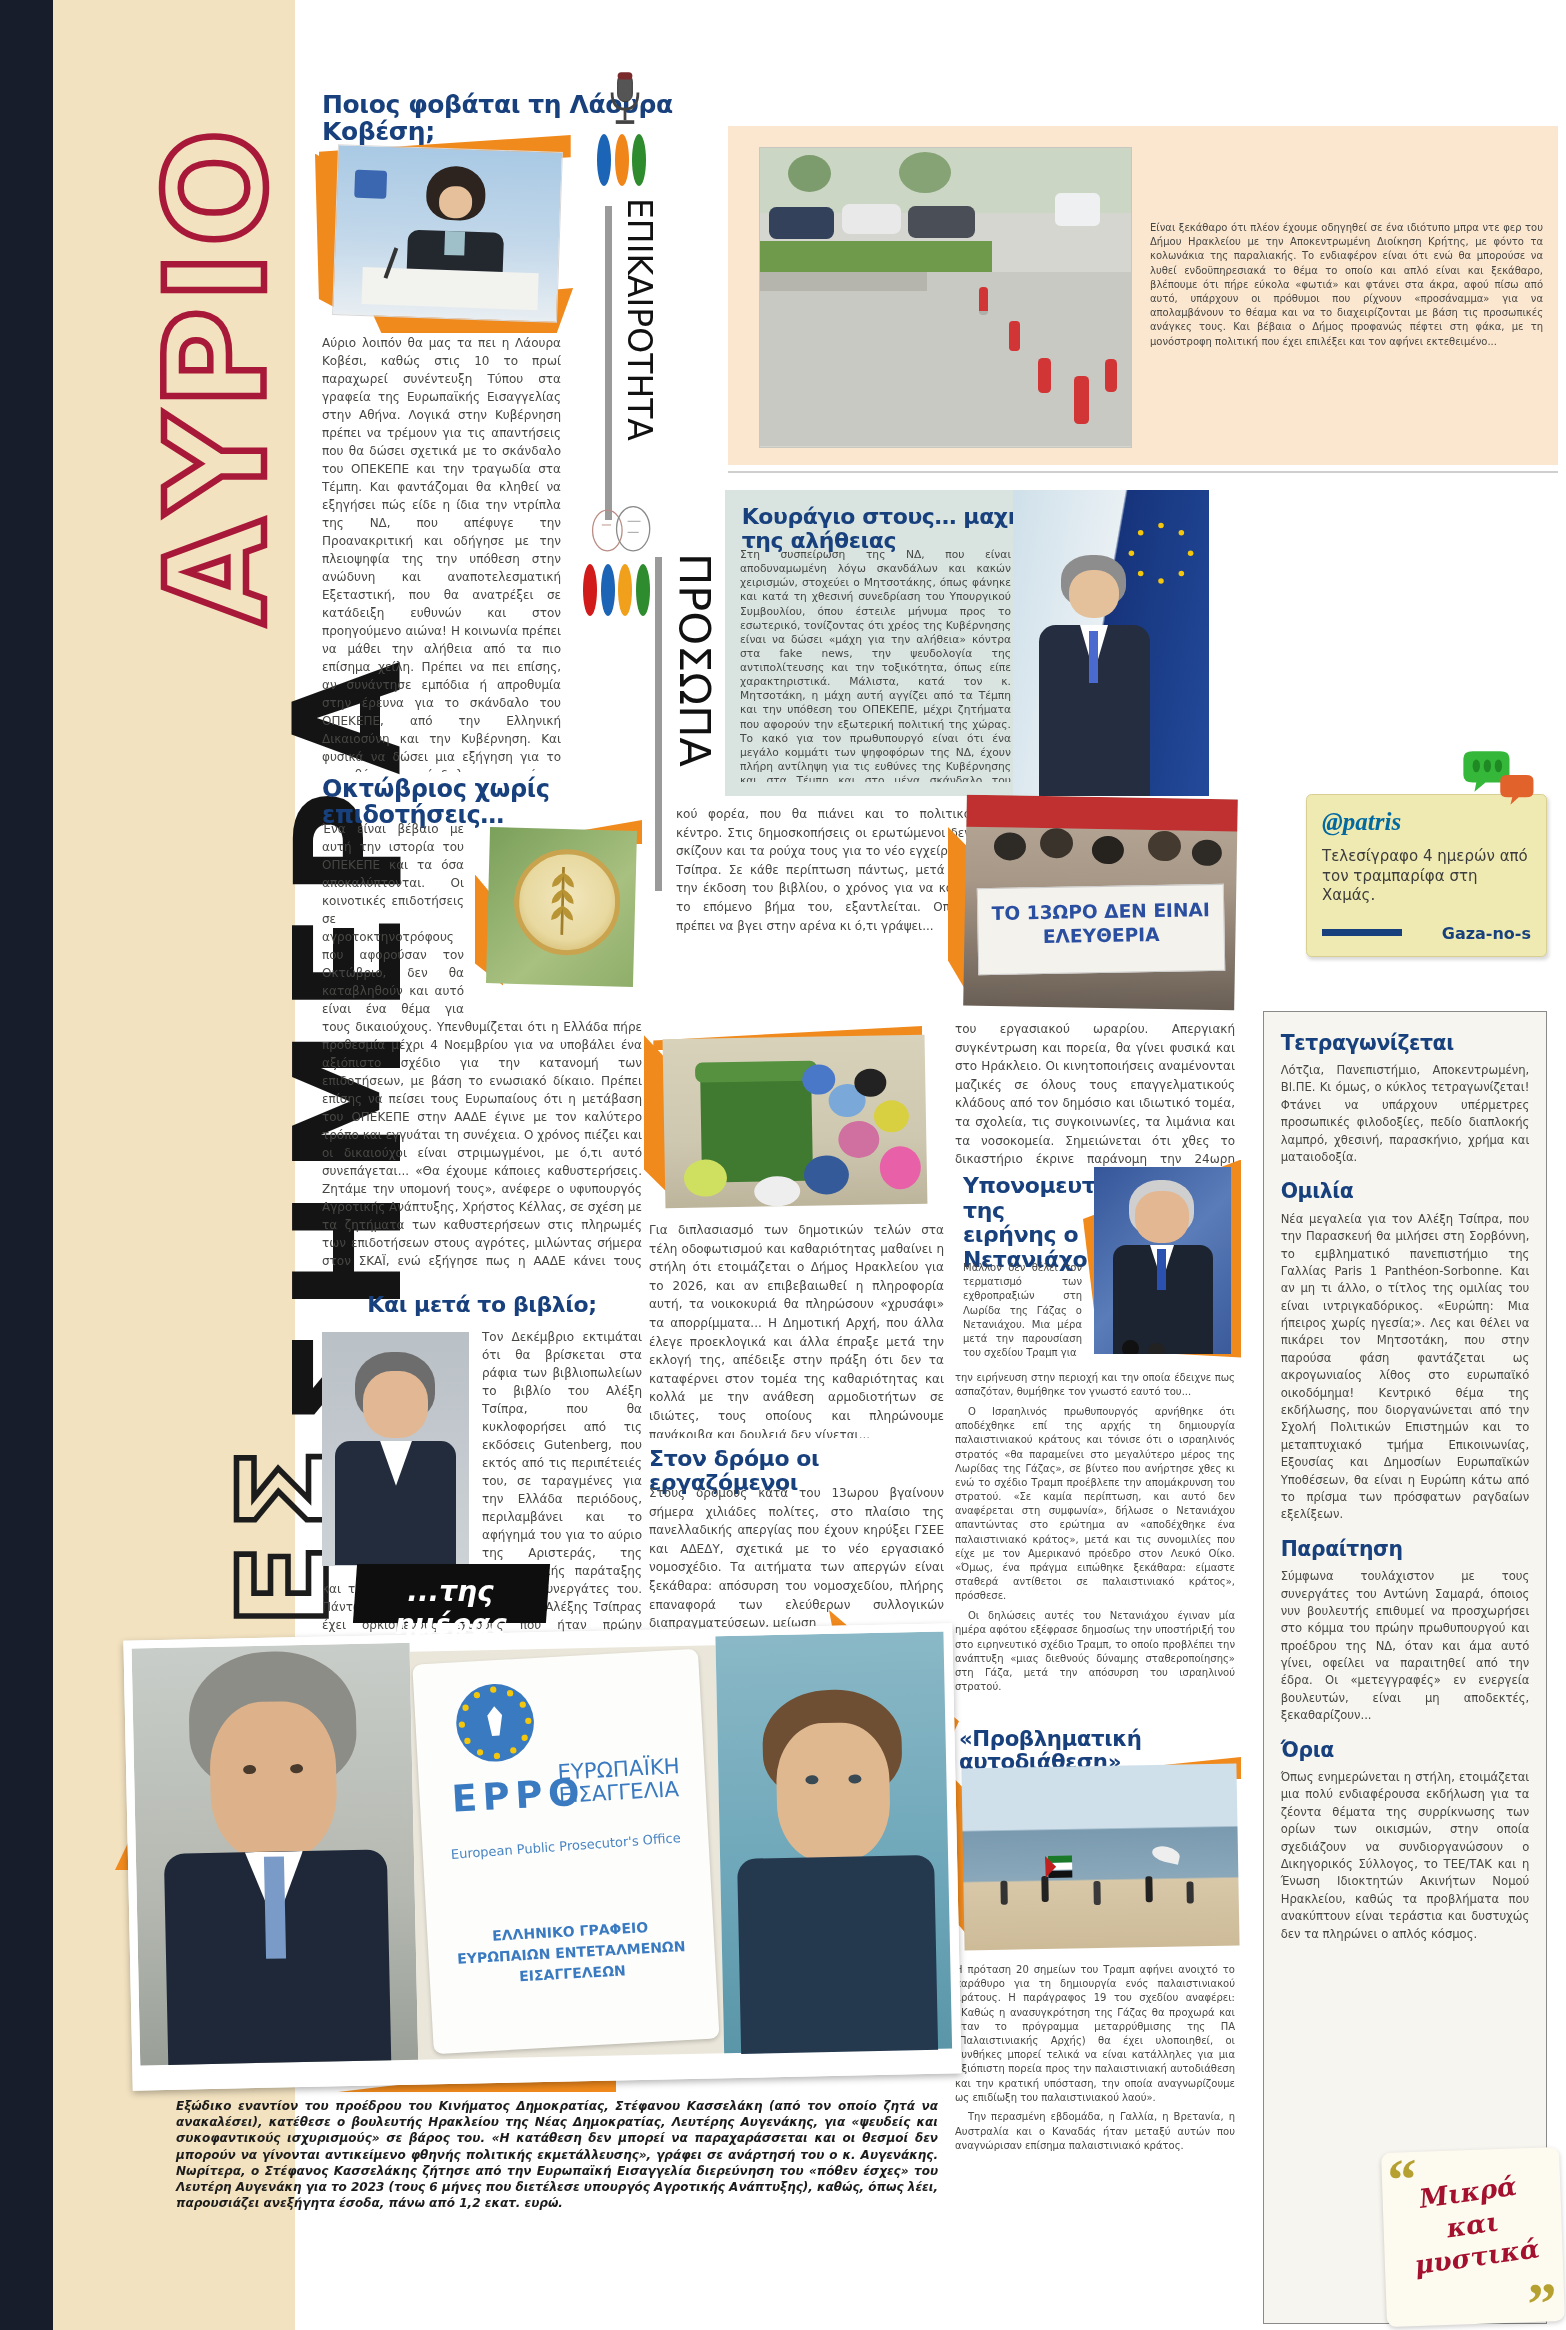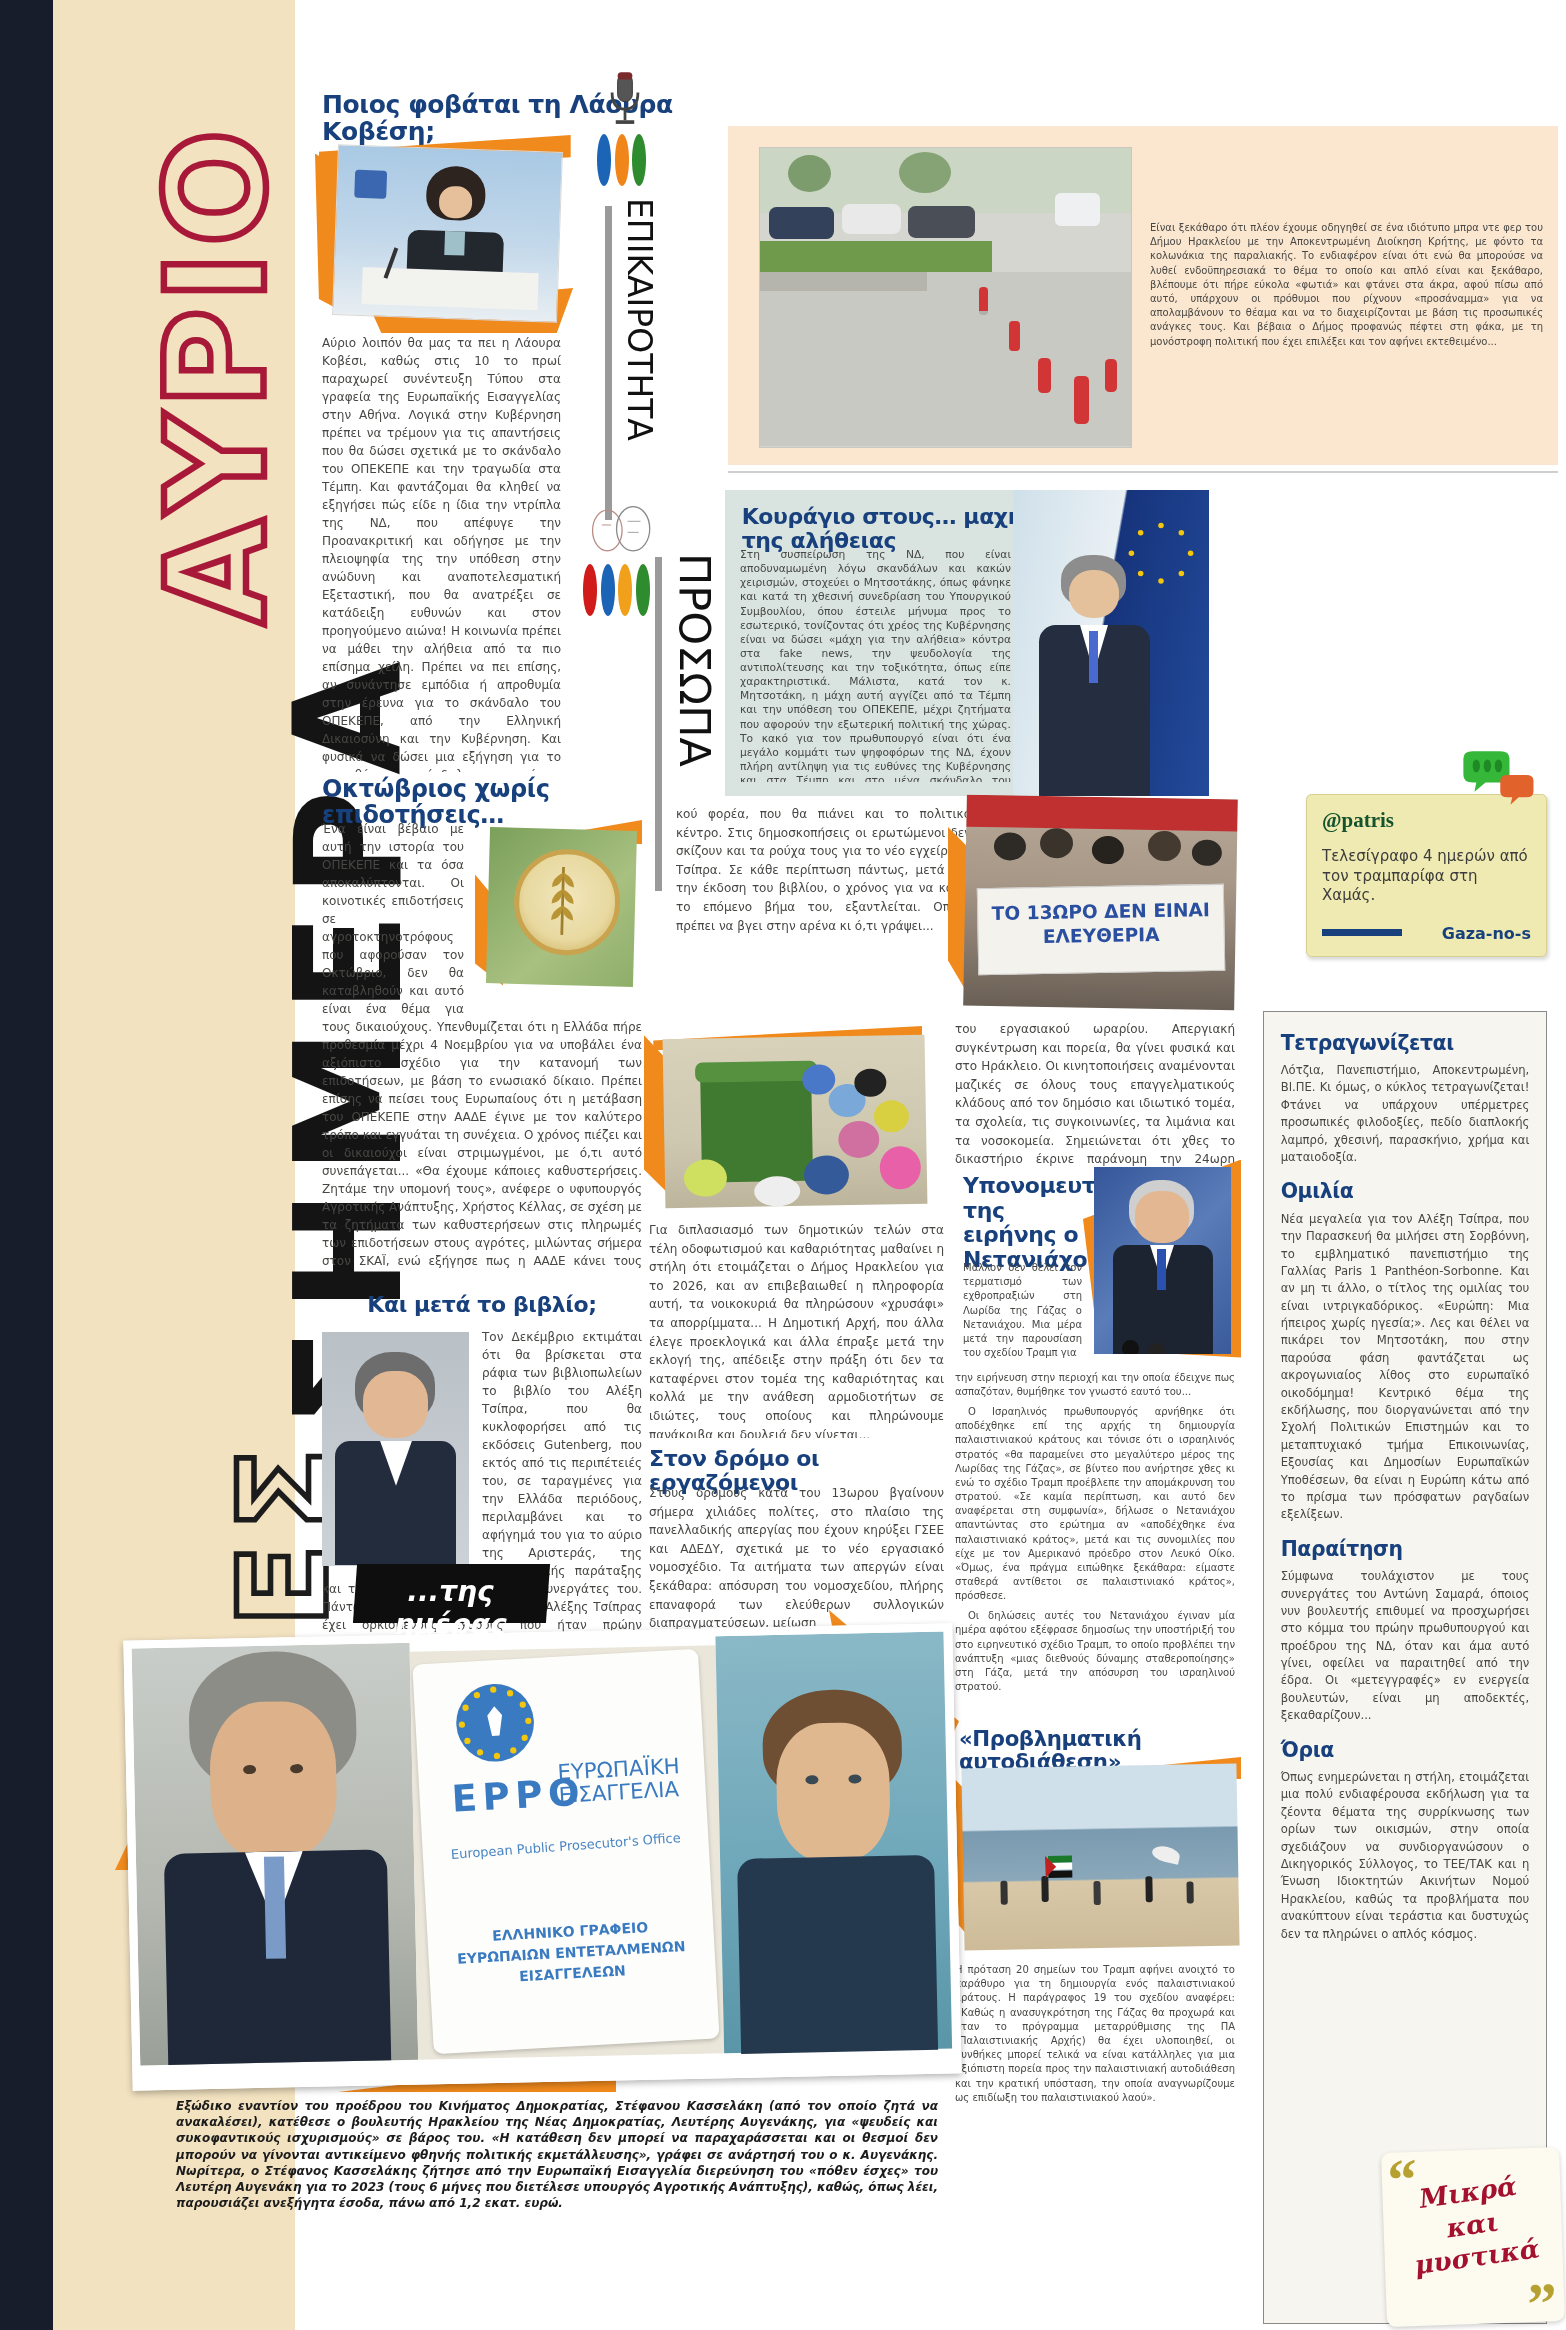--- a/index.html
+++ b/index.html
@@ -125,21 +125,21 @@
       </svg>
       <div class="abs" style="left:48px;top:65px;width:65px;height:52px;background:#8d8d8d;border-radius:46% 46% 40% 40%;"></div>
       <div class="abs" style="left:56px;top:80px;width:50px;height:48px;background:#e5c19b;border-radius:46%;"></div>
       <div class="abs" style="left:26px;top:135px;width:111px;height:171px;background:#242e40;border-radius:16.7px 16.7px 0 0;"></div>
       <div class="abs" style="left:67px;top:135px;width:28px;height:48px;background:#fff;clip-path:polygon(0 0,100% 0,50% 100%);"></div>
       <div class="abs" style="left:76px;top:141px;width:9.3px;height:52px;background:#4a6ad0;"></div>
     </div>
   </div>
 
   <div class="abs" style="left:1306px;top:794px;width:239px;height:161px;background:#efeab2;border:0.9px solid #d8d093;border-radius:5.6px;box-shadow:1.9px 2.8px 3.7px rgba(0,0,0,0.15);">
-    <div style="position:absolute;left:15px;top:13px;font-family:'Liberation Serif',serif;font-weight:bold;font-size:21px;color:#14532d;">@patris</div>
+    <div style="position:absolute;left:15px;top:13px;font-family:'Liberation Serif',serif;font-weight:bold;font-size:25px;color:#0369a1;font-style:italic;">@patris</div>
     <div style="position:absolute;left:15px;top:52px;width:206px;font-size:15px;line-height:1.3;color:#3c3c3c;">Τελεσίγραφο 4 ημερών από τον τραμπαρίφα στη Χαμάς.</div>
     <div style="position:absolute;left:15px;bottom:20.4px;width:80px;height:6.5px;background:#17407d;"></div>
     <div style="position:absolute;right:15px;bottom:13px;font-size:16px;font-weight:bold;color:#17407d;">Gaza-no-s</div>
   </div>
   <div class="abs" style="left:1456px;top:749px;width:83px;height:67px;">
     <svg width="83" height="67" viewBox="0 0 90 72">
       <path d="M8 10 q0 -8 10 -8 h30 q10 0 10 8 v18 q0 8 -10 8 h-16 l-12 10 2-10 h-4 q-10 0 -10 -8 z" fill="#35b83a"></path>
       <ellipse cx="22" cy="18" rx="4" ry="7" fill="#1f8a24"></ellipse>
         <ellipse cx="34" cy="18" rx="4" ry="7" fill="#1f8a24"></ellipse>
         <ellipse cx="46" cy="18" rx="4" ry="7" fill="#1f8a24"></ellipse>
@@ -224,20 +224,21 @@
       <div class="abs" style="left:223px;top:117px;width:7.4px;height:22px;background:#333;border-radius:2.8px;"></div>
       <div class="abs" style="left:85px;top:89px;width:24px;height:7.4px;background:#1a7a2a;"></div>
       <div class="abs" style="left:85px;top:96px;width:24px;height:7.4px;background:#fff;"></div>
       <div class="abs" style="left:85px;top:104px;width:24px;height:7.4px;background:#111;"></div>
       <div class="abs" style="left:82px;top:89px;width:11px;height:22px;background:#c02020;clip-path:polygon(0 0,100% 50%,0 100%);"></div>
       <div class="abs" style="left:189px;top:82px;width:28px;height:15px;background:#eee;border-radius:50% 50% 0 50%;transform:rotate(14deg);"></div>
     </div>
   </div>
   <div class="abs body-sm" style="left:955px;top:1963px;width:280px;height:362px;">
     <p class="nop">Η πρόταση 20 σημείων του Τραμπ αφήνει ανοιχτό το παράθυρο για τη δημιουργία ενός παλαιστινιακού κράτους. Η παράγραφος 19 του σχεδίου αναφέρει: «Καθώς η ανασυγκρότηση της Γάζας θα προχωρά και όταν το πρόγραμμα μεταρρύθμισης της ΠΑ (Παλαιστινιακής Αρχής) θα έχει υλοποιηθεί, οι συνθήκες μπορεί τελικά να είναι κατάλληλες για μια αξιόπιστη πορεία προς την παλαιστινιακή αυτοδιάθεση και την κρατική υπόσταση, την οποία αναγνωρίζουμε ως επιδίωξη του παλαιστινιακού λαού».</p>
+    <p>Την περασμένη εβδομάδα, η Γαλλία, η Βρετανία, η Αυστραλία και ο Καναδάς ήταν μεταξύ αυτών που αναγνώρισαν επίσημα παλαιστινιακό κράτος.</p>
   </div>
 
   <div class="abs hd" style="left:322px;top:777px;width:325px;font-size:24px;">Οκτώβριος χωρίς επιδοτήσεις…</div>
   <div class="abs body-txt" style="left:322px;top:820px;width:320px;height:451px;line-height:1.5;">
     <div class="floatR" style="width:167px;height:173px;">
       <div class="acc" style="right:0;top:0;width:139px;height:24px;clip-path:polygon(0 100%,100% 0,100% 100%);"></div>
       <div class="acc" style="left:0;bottom:7.4px;width:28px;height:111px;clip-path:polygon(0 0,100% 30%,100% 100%,0 80%);"></div>
       <div class="ph" style="left:13px;top:9.3px;width:147px;height:156px;transform:rotate(1.5deg);background:linear-gradient(135deg,#7aa05a,#a8c080 60%,#8fae6a);">
         <div class="abs" style="left:26px;top:20.4px;width:96px;height:96px;border-radius:50%;background:radial-gradient(circle at 50% 45%,#f2e6bc 0%,#e8d9a0 60%,#c8a850 100%);border:5.6px solid #caa34e;"></div>
         <svg class="abs" style="left:58px;top:32px;" width="33" height="78" viewBox="0 0 36 84">

